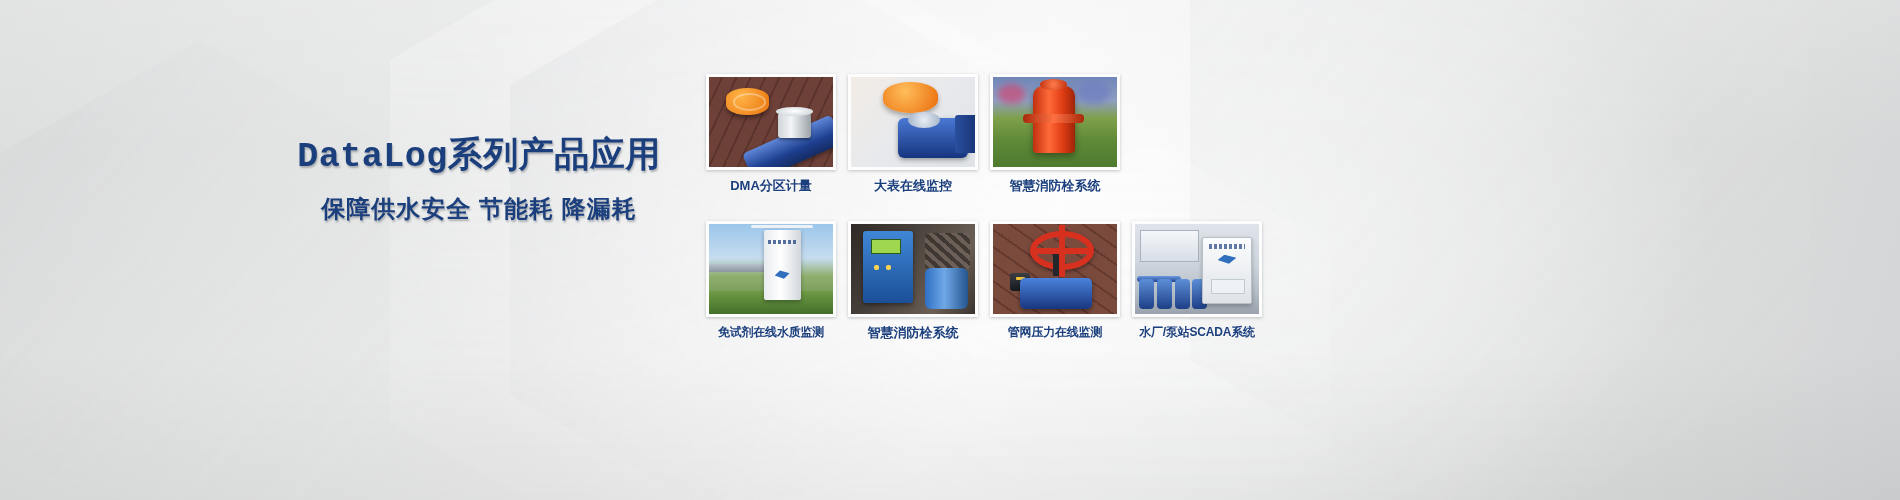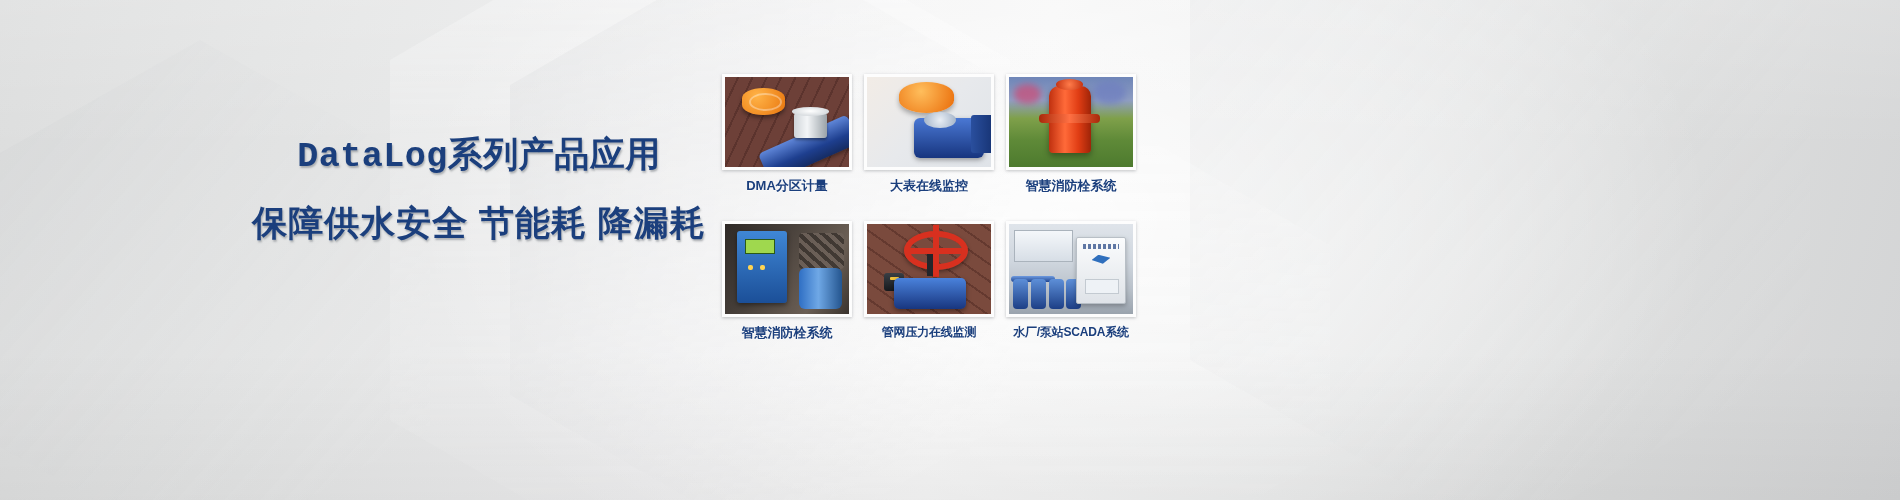--- a/index.html
+++ b/index.html
@@ -24,29 +24,29 @@
   .headline{
     position:absolute;left:236px;top:140px;width:486px;text-align:center;
     color:#1b3f7d;user-select:none;
   }
   .headline .l1{
     font-family:Liberation Mono, monospace;
     font-weight:bold;font-size:35px;letter-spacing:.5px;line-height:1;
     text-shadow:1px 2px 2px rgba(120,125,132,.55);
   }
   .headline .l2{
-    margin-top:30px;
+    margin-top:22px;
     font-family:"Liberation Sans","DejaVu Sans",sans-serif;
-    font-weight:bold;font-size:35px;letter-spacing:1px;line-height:1;
+    font-weight:bold;font-size:24px;letter-spacing:1px;line-height:1;
     text-shadow:1px 2px 2px rgba(120,125,132,.55);
   }
 
   
   .grid{position:absolute;left:706px;top:74px;width:580px;}
-  .row{display:flex;gap:12px;margin-left:16px;}
+  .row{display:flex;gap:12px;}
   .row + .row{margin-top:28px;}
   .tile{width:130px;}
   .frame{
     width:130px;height:96px;background:#fdfdfd;
     padding:3px;box-sizing:border-box;
     box-shadow:0 1px 3px rgba(90,95,100,.35);
   }
   .photo{width:100%;height:100%;position:relative;overflow:hidden;}
   .cap{
     margin-top:9px;text-align:center;color:#1b3f7d;
@@ -254,20 +254,34 @@
             <div class="hydrant"></div>
           </div>
         </div>
         <div class="cap">智慧消防栓系统</div>
       </div>
 
     </div>
 
     <div class="row">
 
+      <div class="tile">
+        <div class="frame">
+          <div class="photo">
+            <div class="ph skybg"></div>
+            <div class="bridge"></div>
+            <div class="lawn"></div>
+            <div class="signpost">
+              <div class="signtxt"></div>
+              <div class="signlogo"></div>
+            </div>
+          </div>
+        </div>
+        <div class="cap wide">免试剂在线水质监测</div>
+      </div>
 
       <div class="tile">
         <div class="frame">
           <div class="photo">
             <div class="ph darkwall"></div>
             <div class="hose"></div>
             <div class="bluetank"></div>
             <div class="bluecab">
               <div class="cabscreen"></div>
               <div class="cabled"></div>

